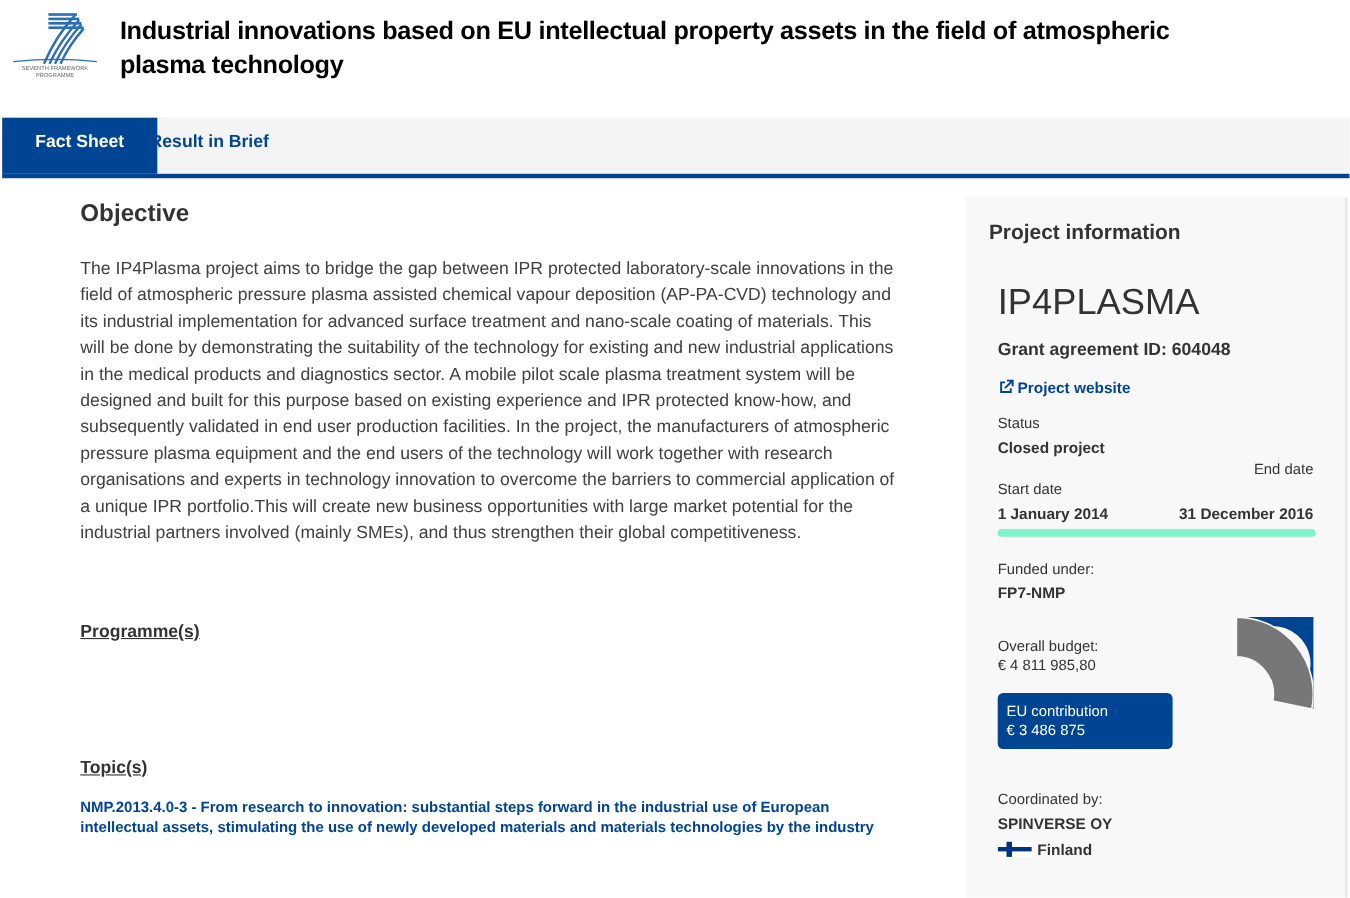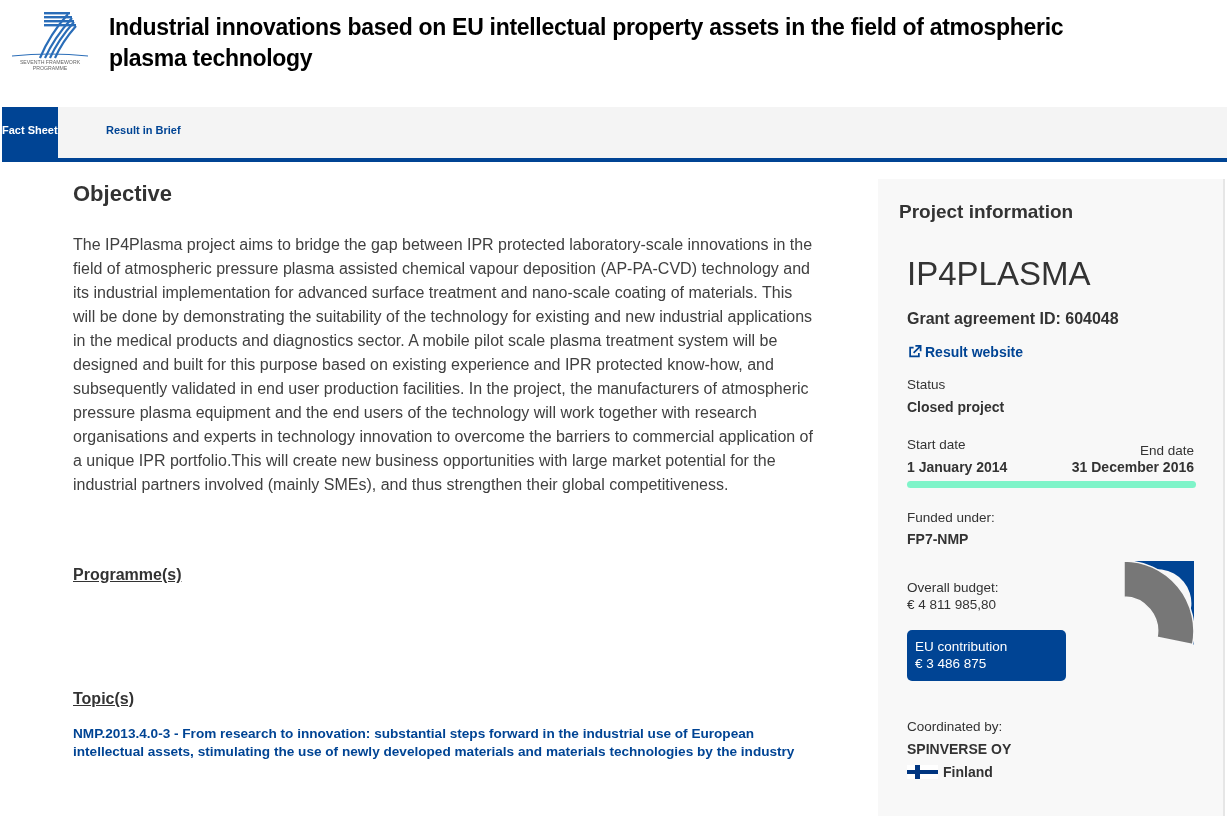--- a/index.html
+++ b/index.html
@@ -4,21 +4,21 @@
 <style>
   * { box-sizing: border-box; margin: 0; padding: 0; }
   html, body { width: 1227px; height: 816px; overflow: hidden; background: #ffffff; }
   body { font-family: "Liberation Sans", sans-serif; color: #333333; position: relative; }
 
   .header { position: absolute; left: 0; top: 0; width: 1227px; height: 100px; }
   .logo { position: absolute; left: 10px; top: 8px; width: 80px; height: 64px; }
   .title { position: absolute; left: 109px; top: 12px; width: 1010px; font-size: 23px; line-height: 31px; font-weight: bold; color: #000000; letter-spacing: -0.3px; }
 
   .tabs { position: absolute; left: 2px; top: 107px; width: 1225px; height: 55px; background: #f4f4f4; border-bottom: 4px solid #004494; }
-  .tab { position: absolute; top: 0; height: 51px; line-height: 46px; font-size: 11px; font-weight: bold; color: #004494; padding: 0 0; cursor: pointer; }
+  .tab { position: absolute; top: 0; height: 51px; line-height: 46px; font-size: 16px; font-weight: bold; color: #004494; padding: 0 30px; cursor: pointer; }
   .tab.active { background: #004494; color: #ffffff; }
 
   .main { position: absolute; left: 73px; top: 178px; width: 740px; }
   .h2 { font-size: 22px; font-weight: bold; color: #333333; margin-top: 3px; }
   .objective { margin-top: 26px; font-size: 16px; line-height: 24px; color: #404040; }
   .h3 { font-size: 16px; font-weight: bold; color: #333333; text-decoration: underline; }
   .prog-h { position: absolute; top: 388px; }
   .prog-link { position: absolute; top: 423px; width: 700px; font-size: 13.6px; line-height: 18px; font-weight: bold; color: #004494; }
   .topic-h { position: absolute; top: 512px; }
   .topic-link { position: absolute; top: 547px; width: 740px; font-size: 13.6px; line-height: 18px; font-weight: bold; color: #004494; }
@@ -74,28 +74,28 @@
 </div>
 
 <aside class="panel">
   <h3 class="panel-title">Project information</h3>
   <div class="acronym">IP4PLASMA</div>
   <div class="grant">Grant agreement ID: 604048</div>
   <a class="website">
     <svg width="15" height="14" viewBox="0 0 16 16">
       <path d="M7 3H3v10h10V9" stroke="#004494" stroke-width="2" fill="none"></path>
       <path d="M9 1h6v6M15 1L7 9" stroke="#004494" stroke-width="2" fill="none"></path>
-    </svg><span>Result website</span>
+    </svg><span>Project website</span>
   </a>
 
   <div class="lbl" style="left:29px; top:198px;">Status</div>
   <div class="val" style="left:29px; top:220px;">Closed project</div>
 
   <div class="lbl" style="left:29px; top:258px;">Start date</div>
-  <div class="lbl" style="right:29px; top:264px;">End date</div>
+  <div class="lbl" style="right:29px; top:240px;">End date</div>
   <div class="val" style="left:29px; top:280px;">1 January 2014</div>
   <div class="val" style="right:29px; top:280px;">31 December 2016</div>
   <div class="progress"></div>
 
   <div class="lbl" style="left:29px; top:331px;">Funded under:</div>
   <div class="val" style="left:29px; top:352px;">FP7-NMP</div>
 
   <div class="lbl" style="left:29px; top:401px;">Overall budget:</div>
   <div class="lbl" style="left:29px; top:418px;">€ 4 811 985,80</div>
 

